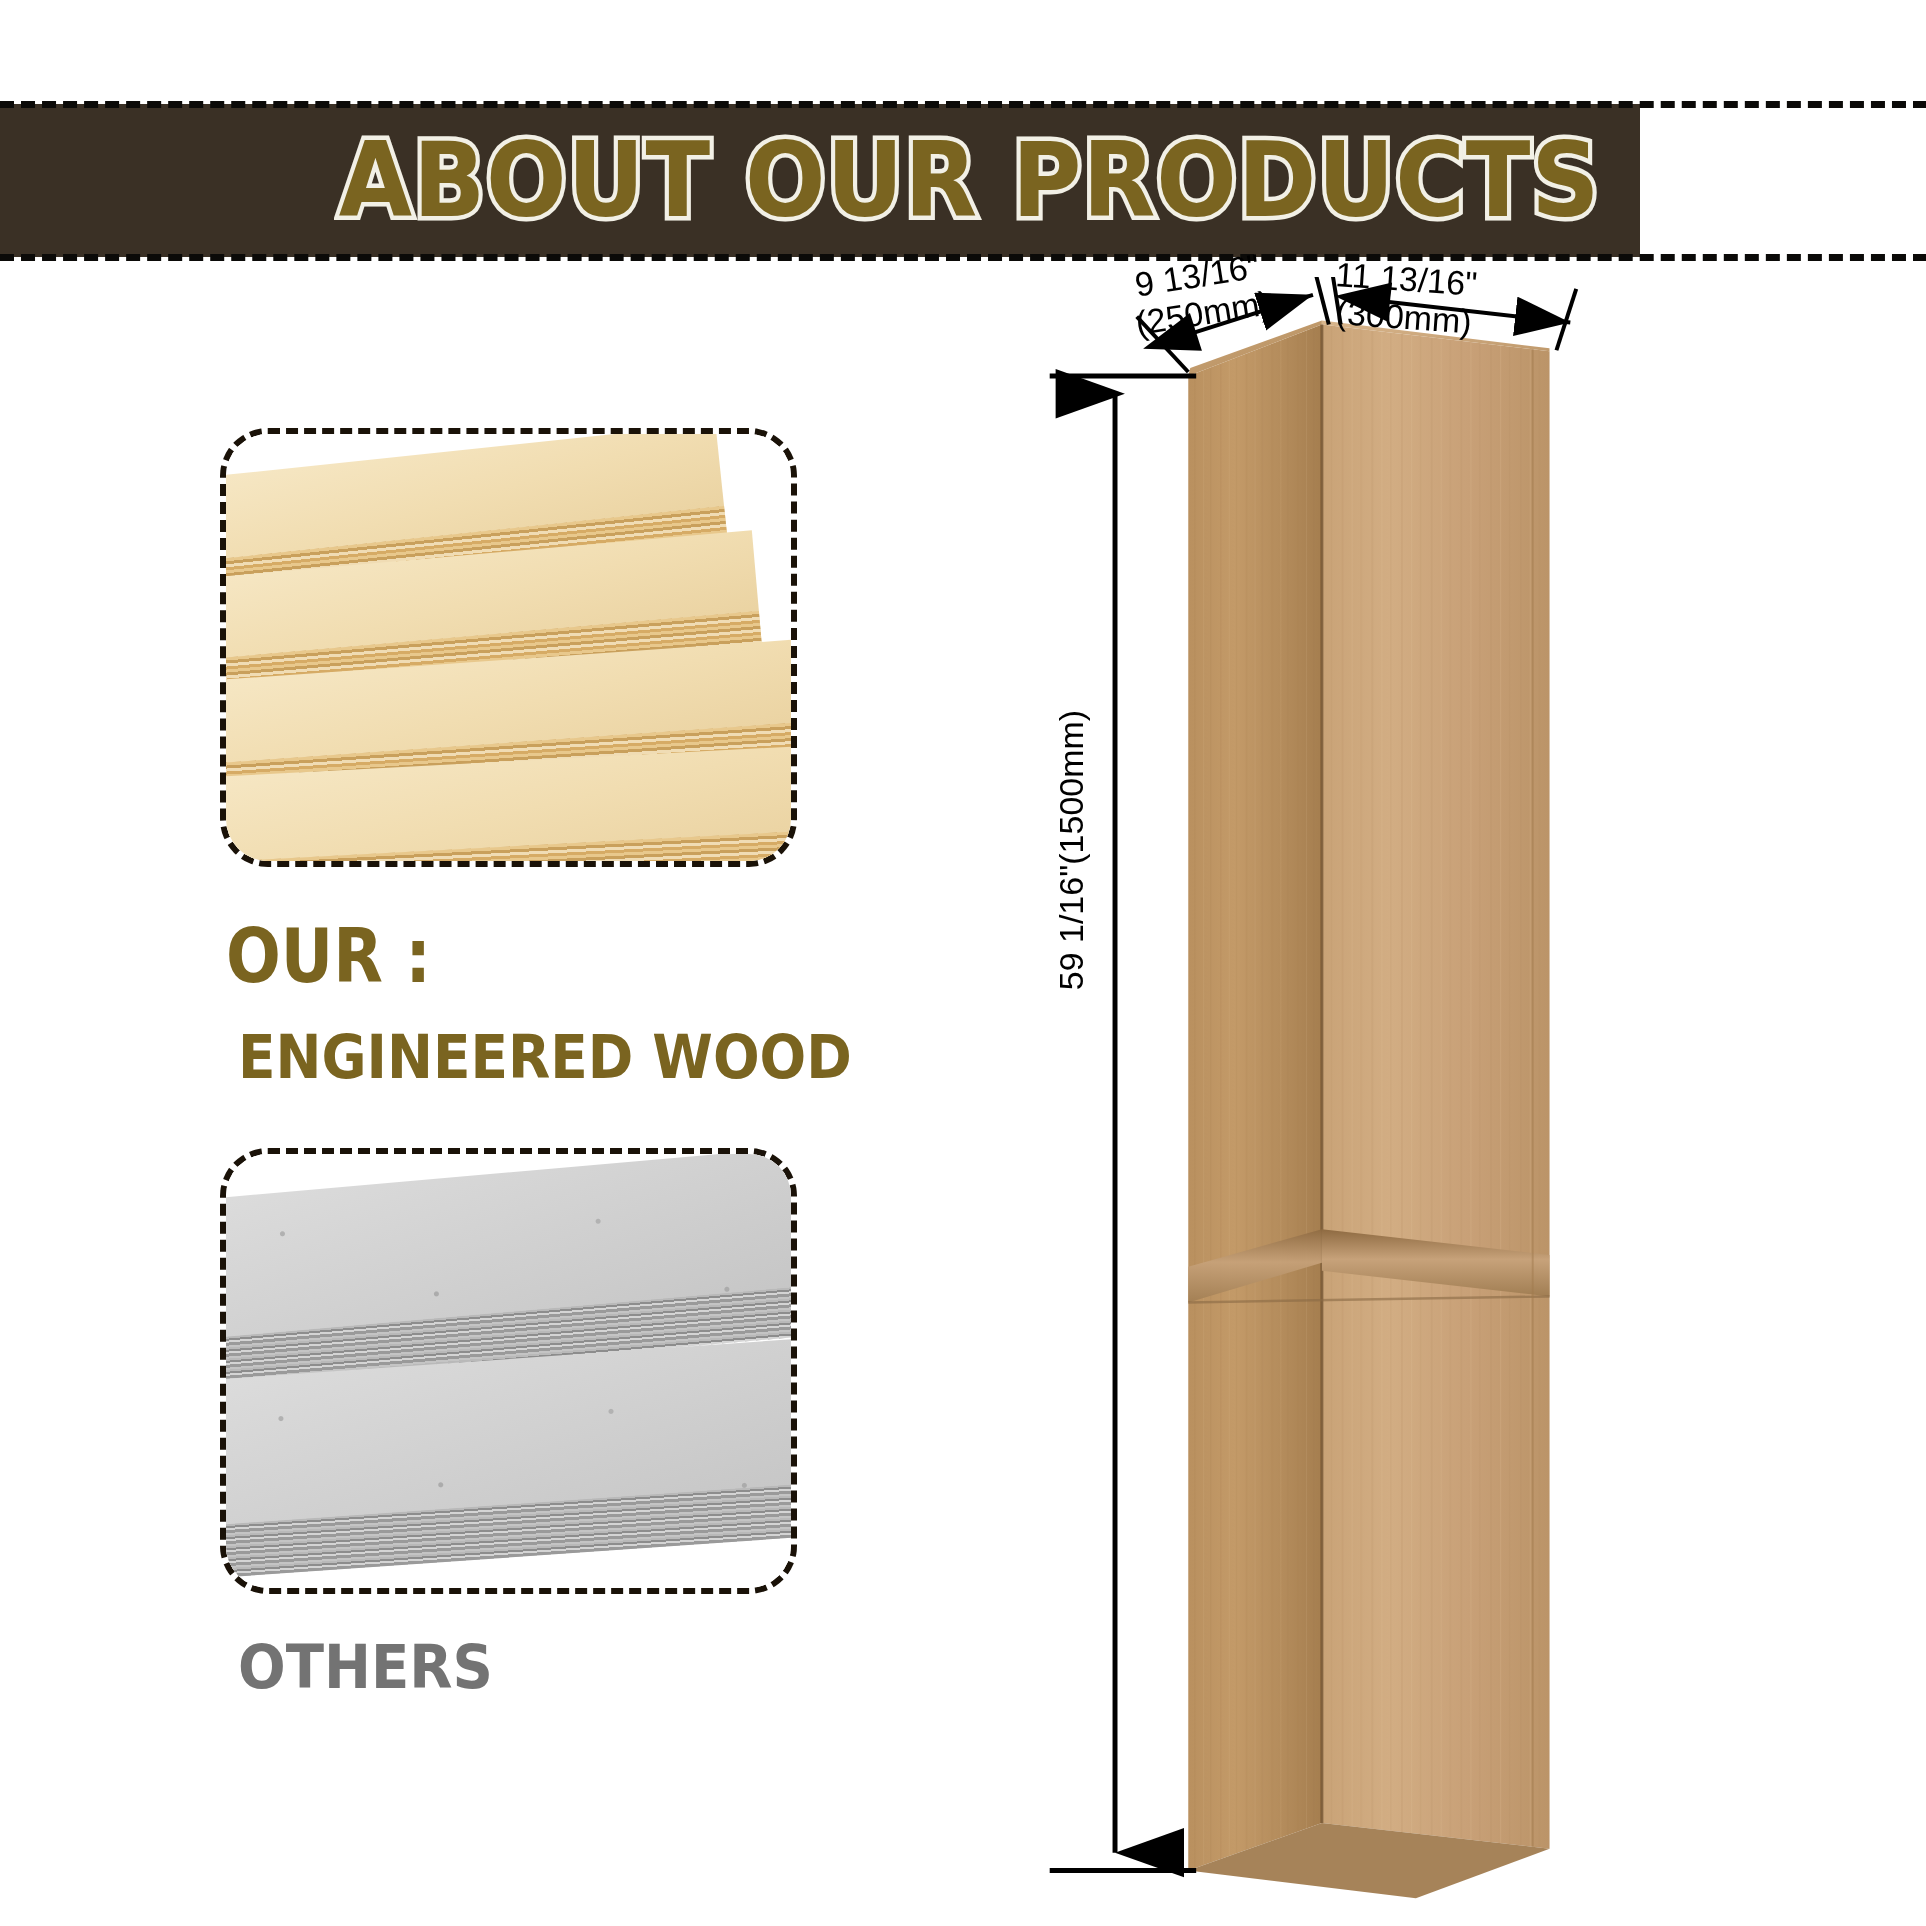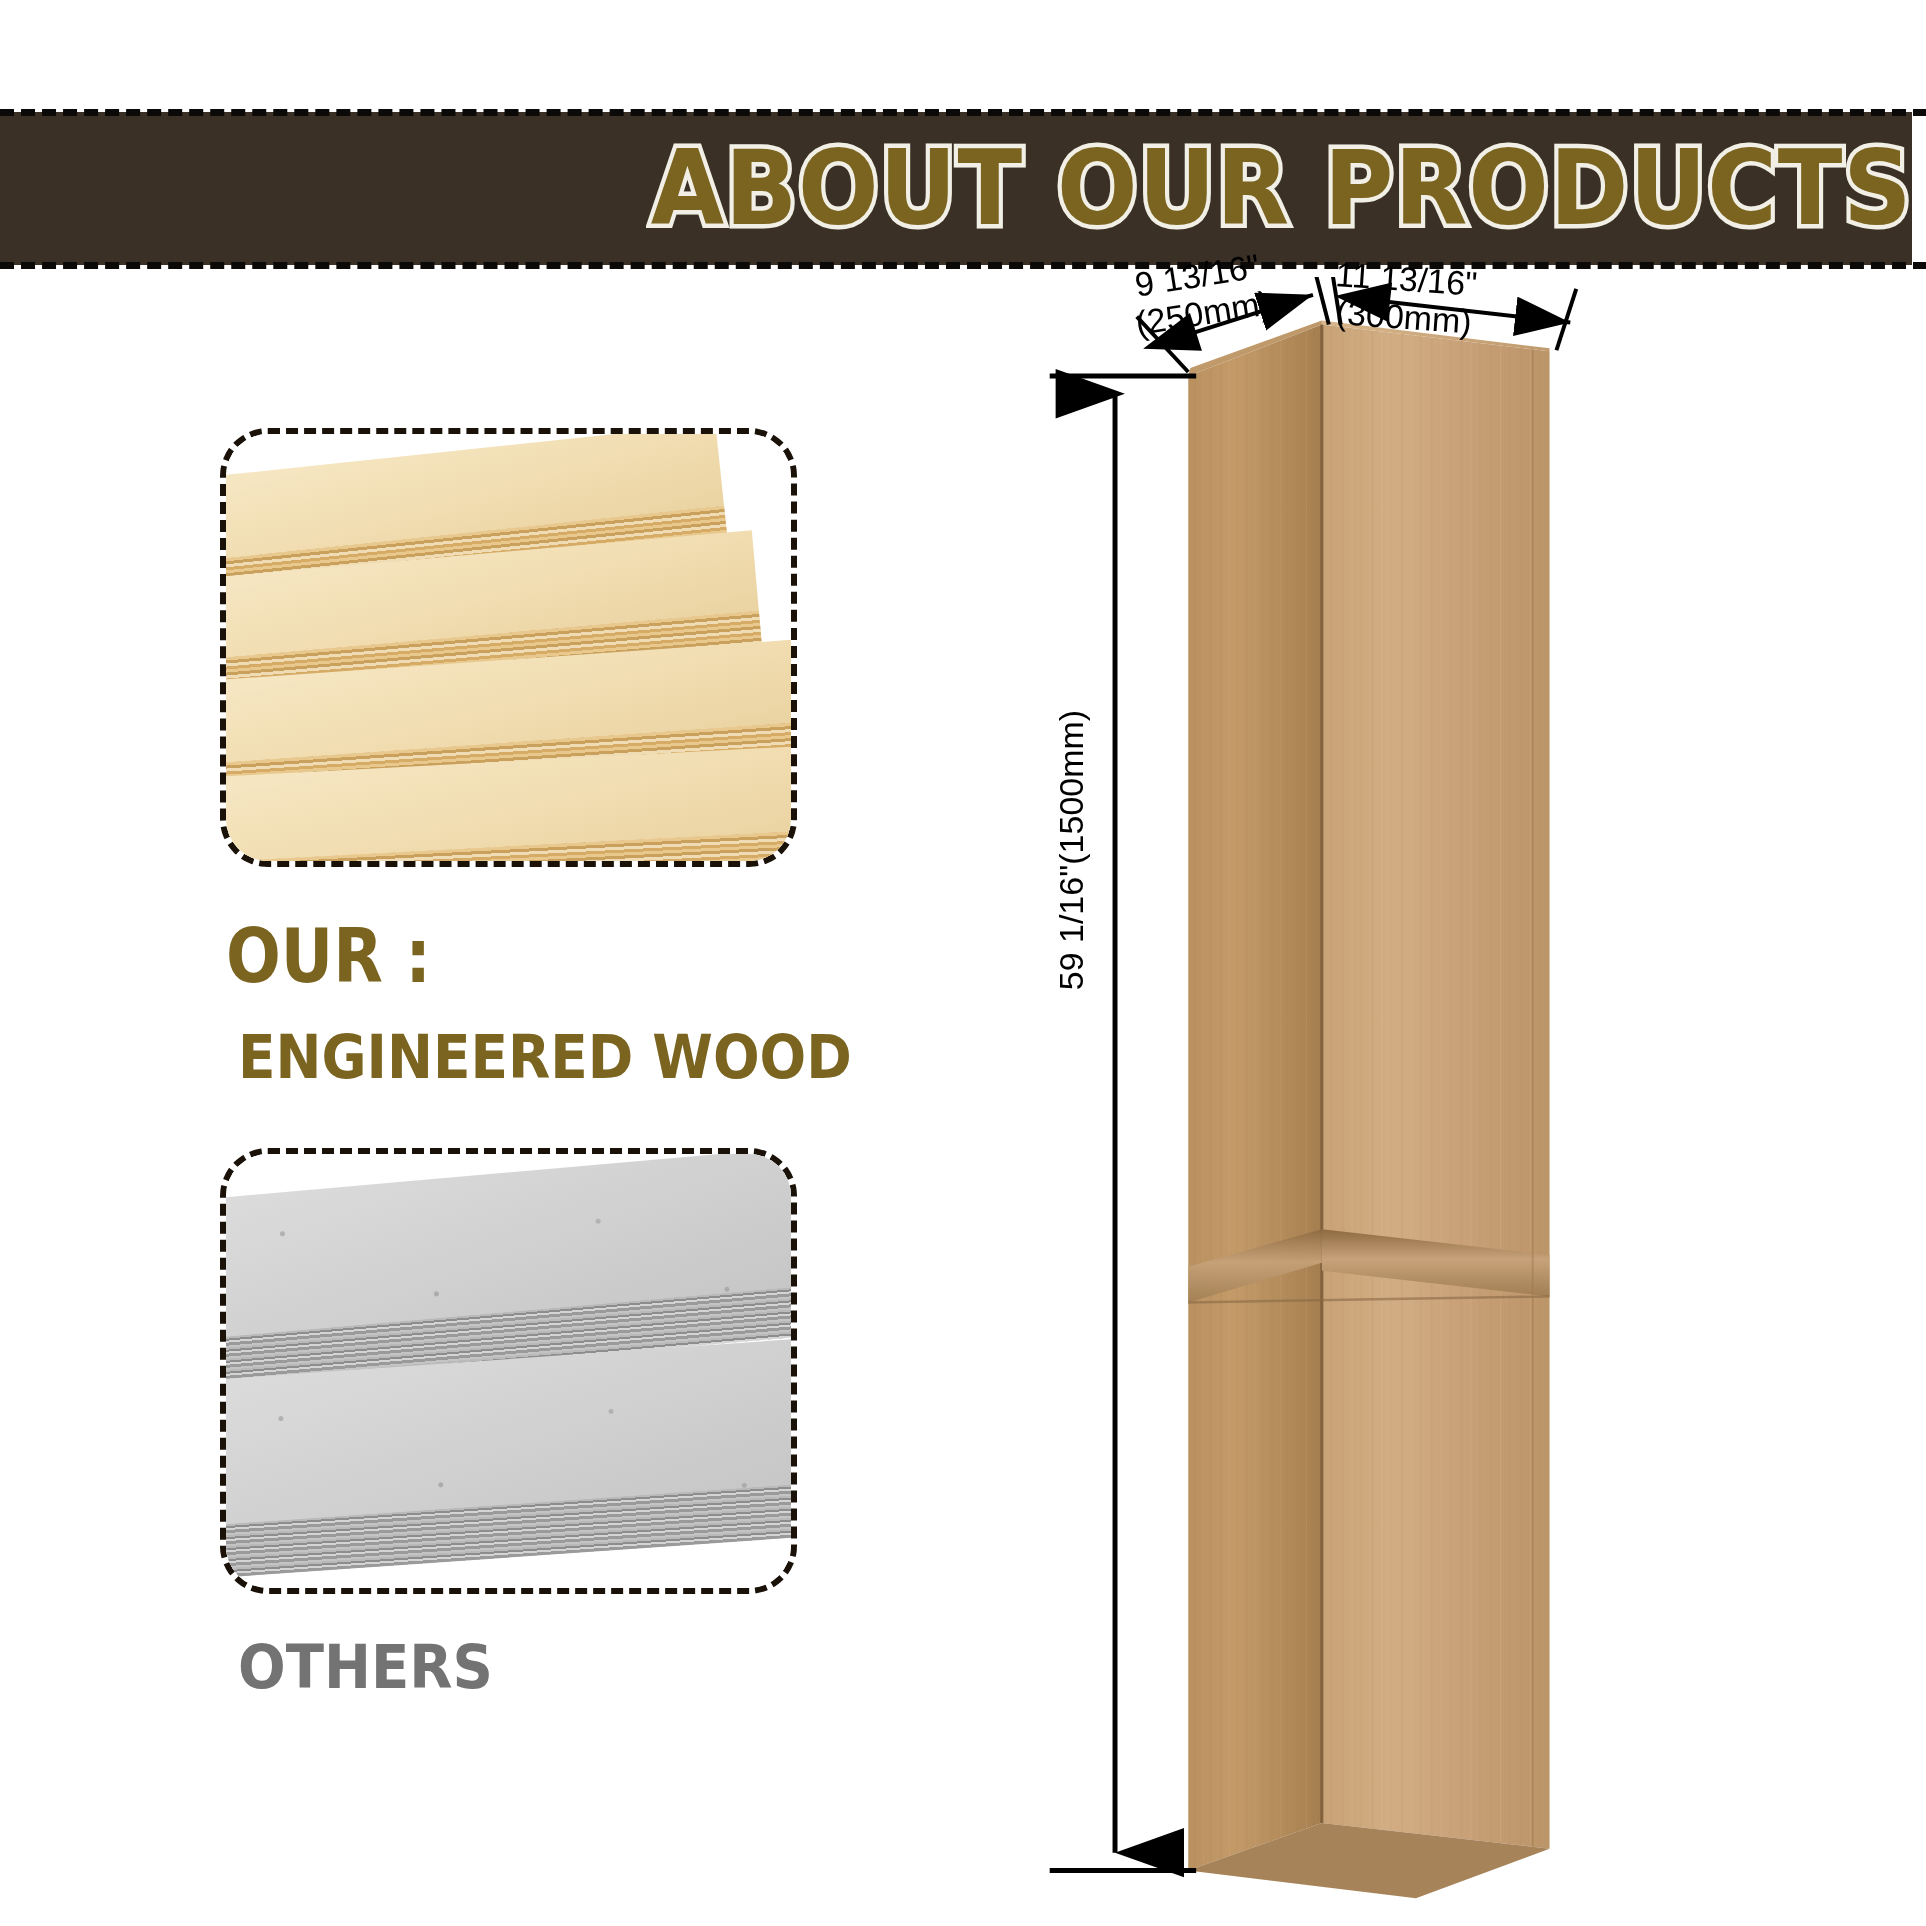--- a/index.html
+++ b/index.html
@@ -7,24 +7,24 @@
     width:1927px;height:1927px;
     background:#ffffff;
     font-family:"Liberation Sans", sans-serif;
     overflow:hidden;
     position:relative;
   }
   .page{position:absolute;inset:0;}
 
   
   .banner{
-    position:absolute;left:0;top:112px;width:1912px;height:153px;
+    position:absolute;left:0;top:104px;width:1640px;height:153px;
     background:#3a3025;
     display:flex;align-items:center;justify-content:flex-end;
-    box-sizing:border-box;
+    box-sizing:border-box;padding-right:40px;
   }
   .banner-dash-top,.banner-dash-bottom{
     position:absolute;left:0;width:1927px;height:0;
     border-top:7px dashed #0b0a08;
   }
   .banner-dash-top{top:-3px;}
   .banner-dash-bottom{bottom:-4px;}
   .banner-title{
     font-size:103px;
     font-weight:bold;

